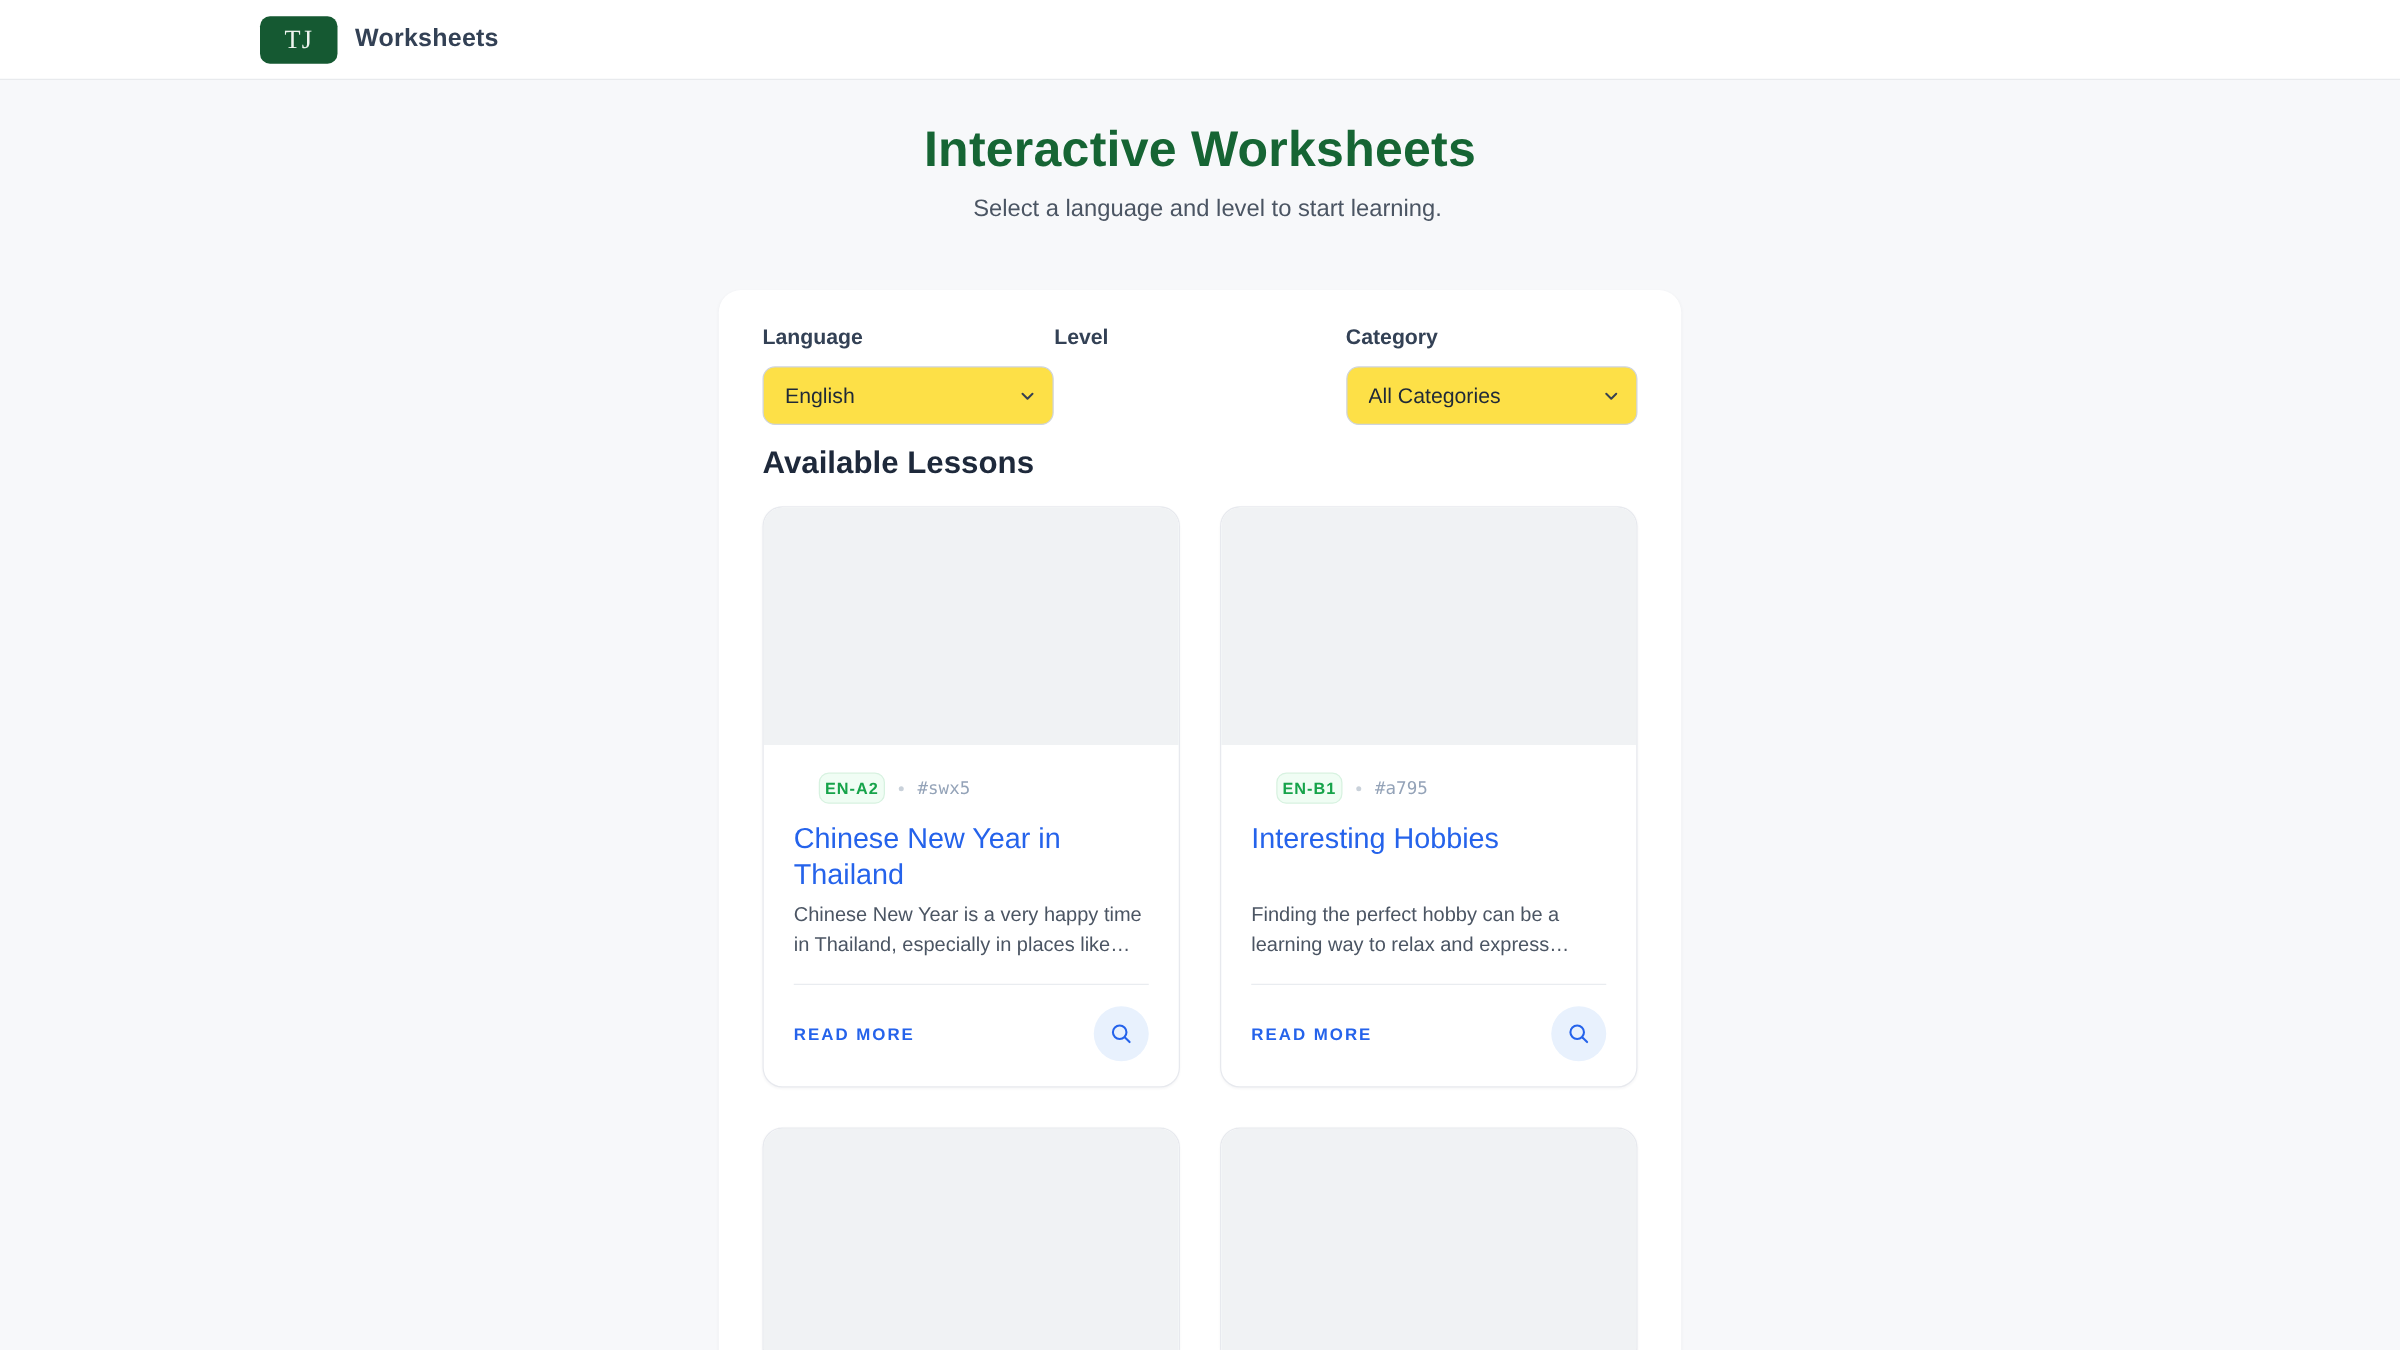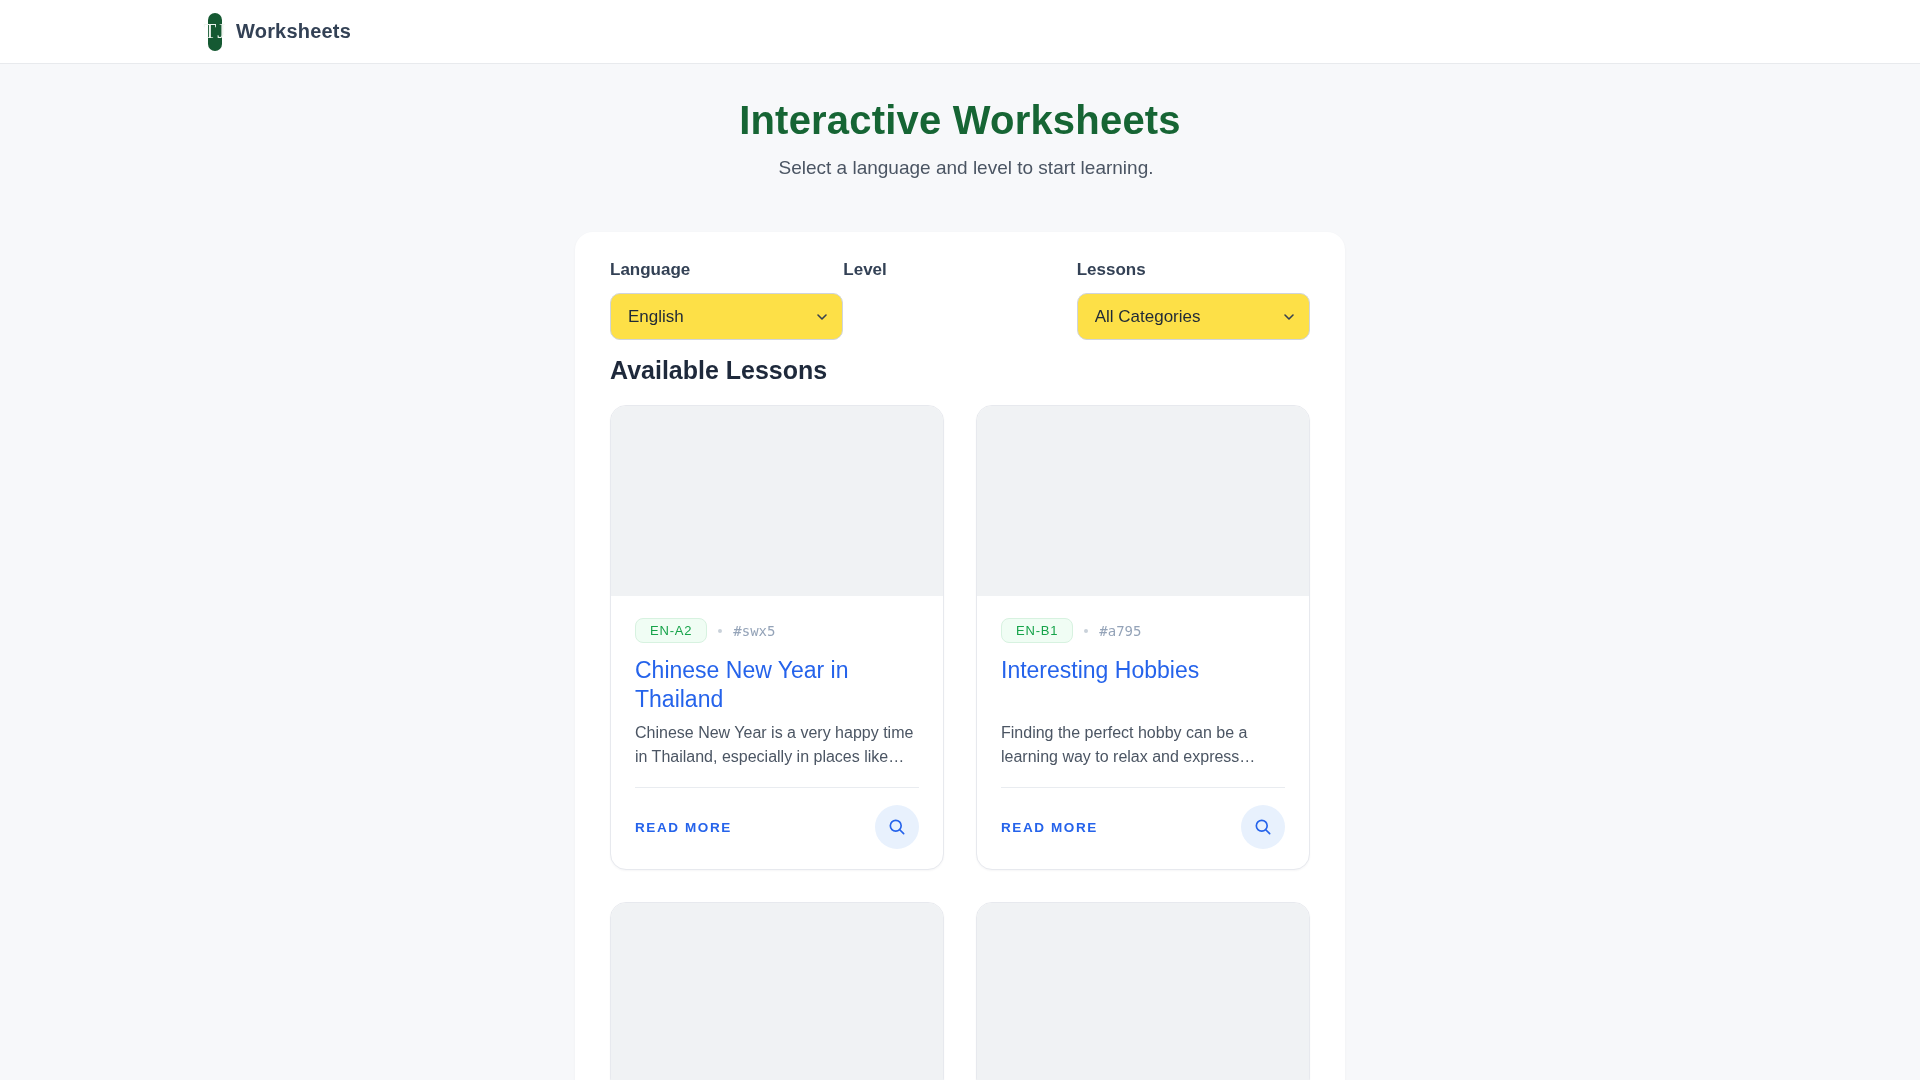--- a/index.html
+++ b/index.html
@@ -26,21 +26,21 @@
     font-family:"Liberation Sans",sans-serif;
     color:var(--text-dark);
   }
   
   .header{
     height:64px;background:#ffffff;border-bottom:1px solid #e8eaed;
     display:flex;align-items:center;padding:0 48px;
   }
   .brand{display:flex;align-items:center;gap:14px;margin-left:160px;cursor:pointer;}
   .logo{
-    width:14px;height:38px;border-radius:8px;background:var(--logo-green);
+    width:62px;height:38px;border-radius:8px;background:var(--logo-green);
     color:#eef4ef;display:flex;align-items:center;justify-content:center;
     font-family:"Liberation Serif",serif;font-size:21px;letter-spacing:1px;
   }
   .brand-name{font-size:20px;font-weight:700;color:var(--text-slate);letter-spacing:.2px;}
   
   .hero{text-align:center;padding-top:34px;}
   .hero h1{font-size:40px;font-weight:700;color:var(--brand-green);letter-spacing:.2px;}
   .hero p{margin-top:14px;font-size:19px;color:var(--text-gray);padding-left:12px;}
   
   .panel{
@@ -66,23 +66,23 @@
   .grid{display:grid;grid-template-columns:1fr 1fr;gap:32px;}
   .card{
     background:#ffffff;border:1px solid var(--border-gray);border-radius:16px;
     overflow:hidden;display:flex;flex-direction:column;
     box-shadow:0 1px 2px rgba(16,24,40,.04);
   }
   .card-img{height:190px;background:var(--placeholder-bg);flex:none;}
   .card-body{padding:22px 24px 20px;display:flex;flex-direction:column;flex:1;}
   .meta-row{display:flex;align-items:center;gap:11px;margin-bottom:13px;}
   .badge{
-    font-size:13px;font-weight:400;letter-spacing:.8px;color:var(--badge-text);
+    font-size:13px;font-weight:700;letter-spacing:.8px;color:var(--badge-text);
     background:var(--badge-bg);border:1px solid var(--badge-border);
-    border-radius:8px;padding:5px 14px;line-height:1;
+    border-radius:8px;padding:5px 4px;line-height:1;margin-left:20px;
   }
   .dot{width:4px;height:4px;border-radius:50%;background:#c9d1da;}
   .hash{font-family:"DejaVu Sans Mono",monospace;font-size:14px;color:var(--text-muted);}
   .card-title{
     font-size:23px;line-height:1.26;font-weight:400;color:var(--link-blue);
     min-height:58px;margin-bottom:7px;cursor:pointer;text-decoration:none;display:block;
   }
   .card-desc{font-size:16px;line-height:1.5;color:var(--text-gray);}
   .divider{border:0;border-top:1px solid #e9ecf0;margin:18px 0 0;}
   .card-footer{margin-top:auto;padding-top:17px;display:flex;align-items:center;justify-content:space-between;}
@@ -124,21 +124,21 @@
           <svg width="16" height="16" viewBox="0 0 24 24" fill="none">
               <path d="M6 9l6 6 6-6" stroke="currentColor" stroke-width="2.4" stroke-linecap="round" stroke-linejoin="round"></path>
             </svg>
         </span>
       </div>
     </div>
     <div class="filter-group">
       <label class="filter-label">Level</label>
     </div>
     <div class="filter-group">
-      <label class="filter-label">Lessons</label>
+      <label class="filter-label">Category</label>
       <div class="select-wrap">
         <select>
           <option selected="">All Categories</option>
         </select>
         <span class="chev">
           <svg width="16" height="16" viewBox="0 0 24 24" fill="none">
               <path d="M6 9l6 6 6-6" stroke="currentColor" stroke-width="2.4" stroke-linecap="round" stroke-linejoin="round"></path>
             </svg>
         </span>
       </div>

